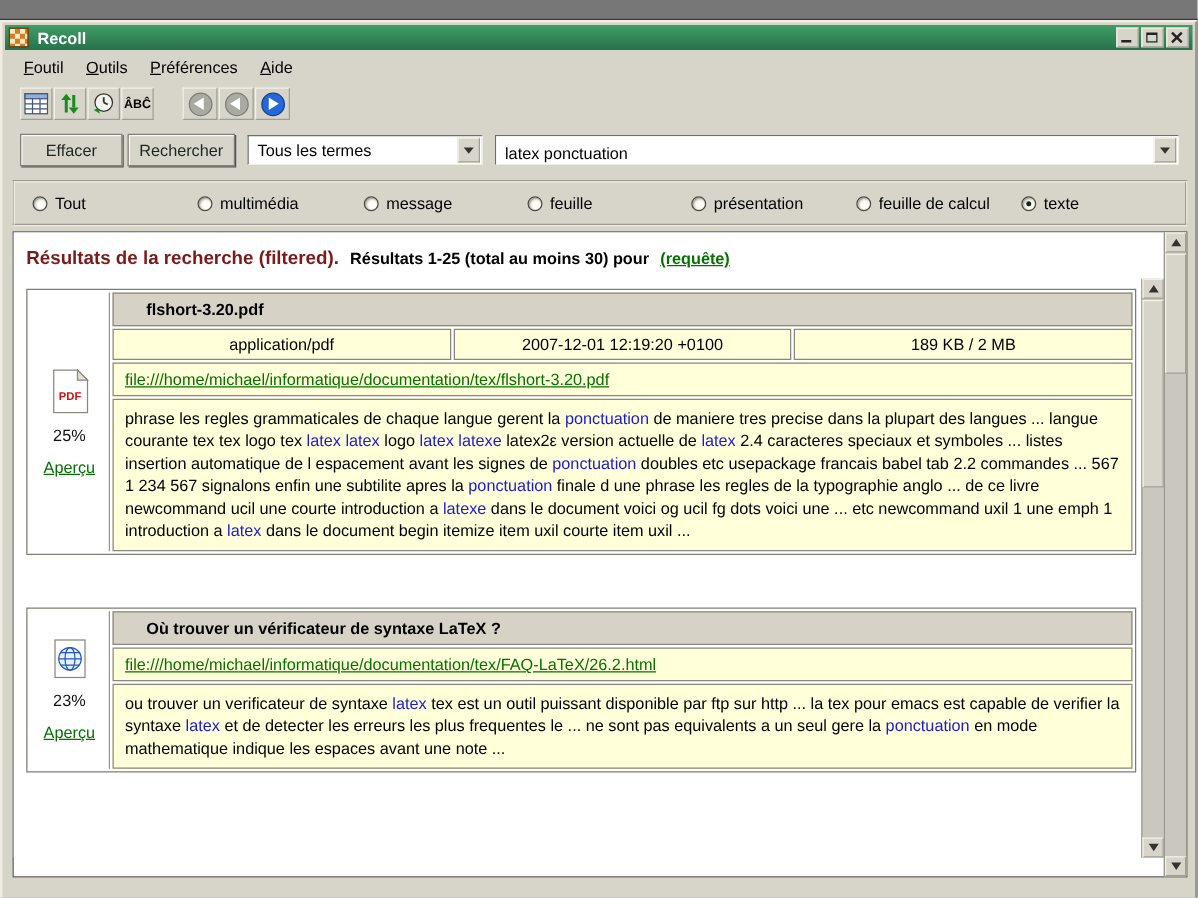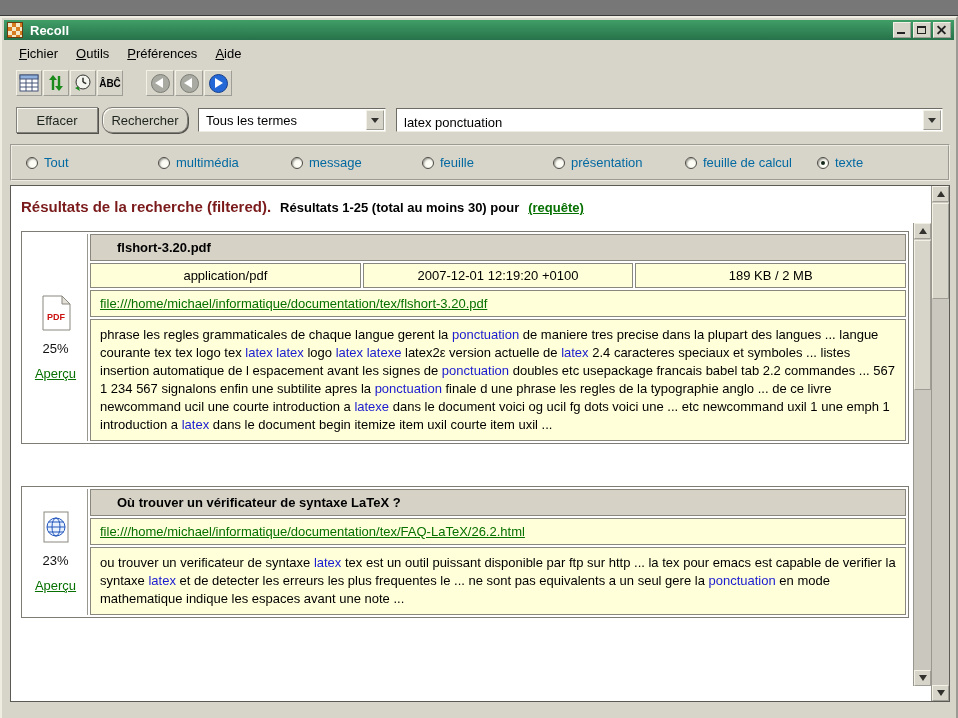--- a/index.html
+++ b/index.html
@@ -47,38 +47,38 @@
   .nav-blue { background: #2468d8; border: 1px solid #16408c; }
   .arr-left  { width: 0; height: 0; border-top: 5px solid transparent; border-bottom: 5px solid transparent; border-right: 8px solid #fff; margin-right: 2px; }
   .arr-right { width: 0; height: 0; border-top: 5px solid transparent; border-bottom: 5px solid transparent; border-left: 8px solid #fff; margin-left: 2px; }
 
   
   .search-row { position: absolute; left: 0; top: 88px; right: 0; height: 30px; }
   .push-btn { position: absolute; top: 1px; height: 26px; background: #d7d5ca;
               border: 1px solid #82807a; box-shadow: inset 1px 1px 0 #fbfaf3, 1px 1px 0 #54524c;
               text-align: center; padding-top: 5px; color: #1d241d; }
   .btn-effacer { left: 14px; width: 82px; }
-  .btn-rechercher { left: 100px; width: 86px; border-radius: 10px; }
+  .btn-rechercher { left: 100px; width: 86px; }
   .combo { position: absolute; top: 2px; height: 24px; background: #fff;
            border: 1px solid; border-color: #6e6c64 #efede2 #efede2 #6e6c64; padding: 4px 22px 0 7px; }
   .combo-mode { left: 196px; width: 188px; }
   .combo-query { left: 394px; width: 547px; }
   .combo-arrow { position: absolute; right: 1px; top: 1px; bottom: 1px; width: 18px;
                  background: #d7d5ca; border: 1px outset #f3f1e6;
                  display: flex; align-items: center; justify-content: center; }
   .tri-down { width: 0; height: 0; border-left: 4px solid transparent; border-right: 4px solid transparent; border-top: 5px solid #33322e; }
   .query-input { position: absolute; left: 0; top: 0; width: 100%; height: 100%;
                  border: none; outline: none; background: #fff; padding: 4px 22px 0 7px;
                  font-family: "Liberation Sans", sans-serif; font-size: 13px; }
 
   
   .filter-frame { position: absolute; left: 8px; top: 126px; width: 940px; height: 37px;
                   border: 2px groove #efede2; }
   .radio-item { position: absolute; top: 9px; display: flex; align-items: center; gap: 6px;
-                color: #0369a1; cursor: default; }
+                color: #000000; cursor: default; }
   .radio-circle { width: 12px; height: 12px; border-radius: 50%; background: #fdfdf6;
                   border: 1px solid #4c4a44; box-shadow: inset 1px 1px 2px #9a988e; position: relative; }
   .radio-item.selected .radio-circle::after { content: ""; position: absolute; left: 3px; top: 3px;
                   width: 4px; height: 4px; border-radius: 50%; background: #14281a; }
 
   
   .results-pane { position: absolute; left: 8px; top: 167px; width: 940px; height: 517px;
                   border: 1px solid #5c5a54; background: #fff; }
   .results-header { position: absolute; left: 0; top: 0; right: 18px; height: 37px; background: #fff;
                     display: flex; align-items: baseline; padding: 12px 0 0 10px; gap: 9px; white-space: nowrap; }
@@ -135,21 +135,21 @@
     <span class="win-btn">
         <span class="glyph-max"></span>
       </span>
     <span class="win-btn">
         <span class="glyph-close-a"></span>
         <span class="glyph-close-b"></span>
       </span>
   </div>
 
   <div class="menubar">
-    <span class="menu-item"><span class="accel">F</span><span>ichier</span></span>
+    <span class="menu-item"><span class="accel">F</span><span>outil</span></span>
     <span class="menu-item"><span class="accel">O</span><span>utils</span></span>
     <span class="menu-item"><span class="accel">P</span><span>références</span></span>
     <span class="menu-item"><span class="accel">A</span><span>ide</span></span>
   </div>
 
   <div class="toolbar">
     <span class="tb-btn">
       <svg width="20" height="18" viewBox="0 0 20 18">
         <rect x="1" y="1" width="18" height="16" fill="#ffffff" stroke="#445577"></rect>
         <rect x="1" y="1" width="18" height="4" fill="#8fb0dc" stroke="#445577"></rect>

